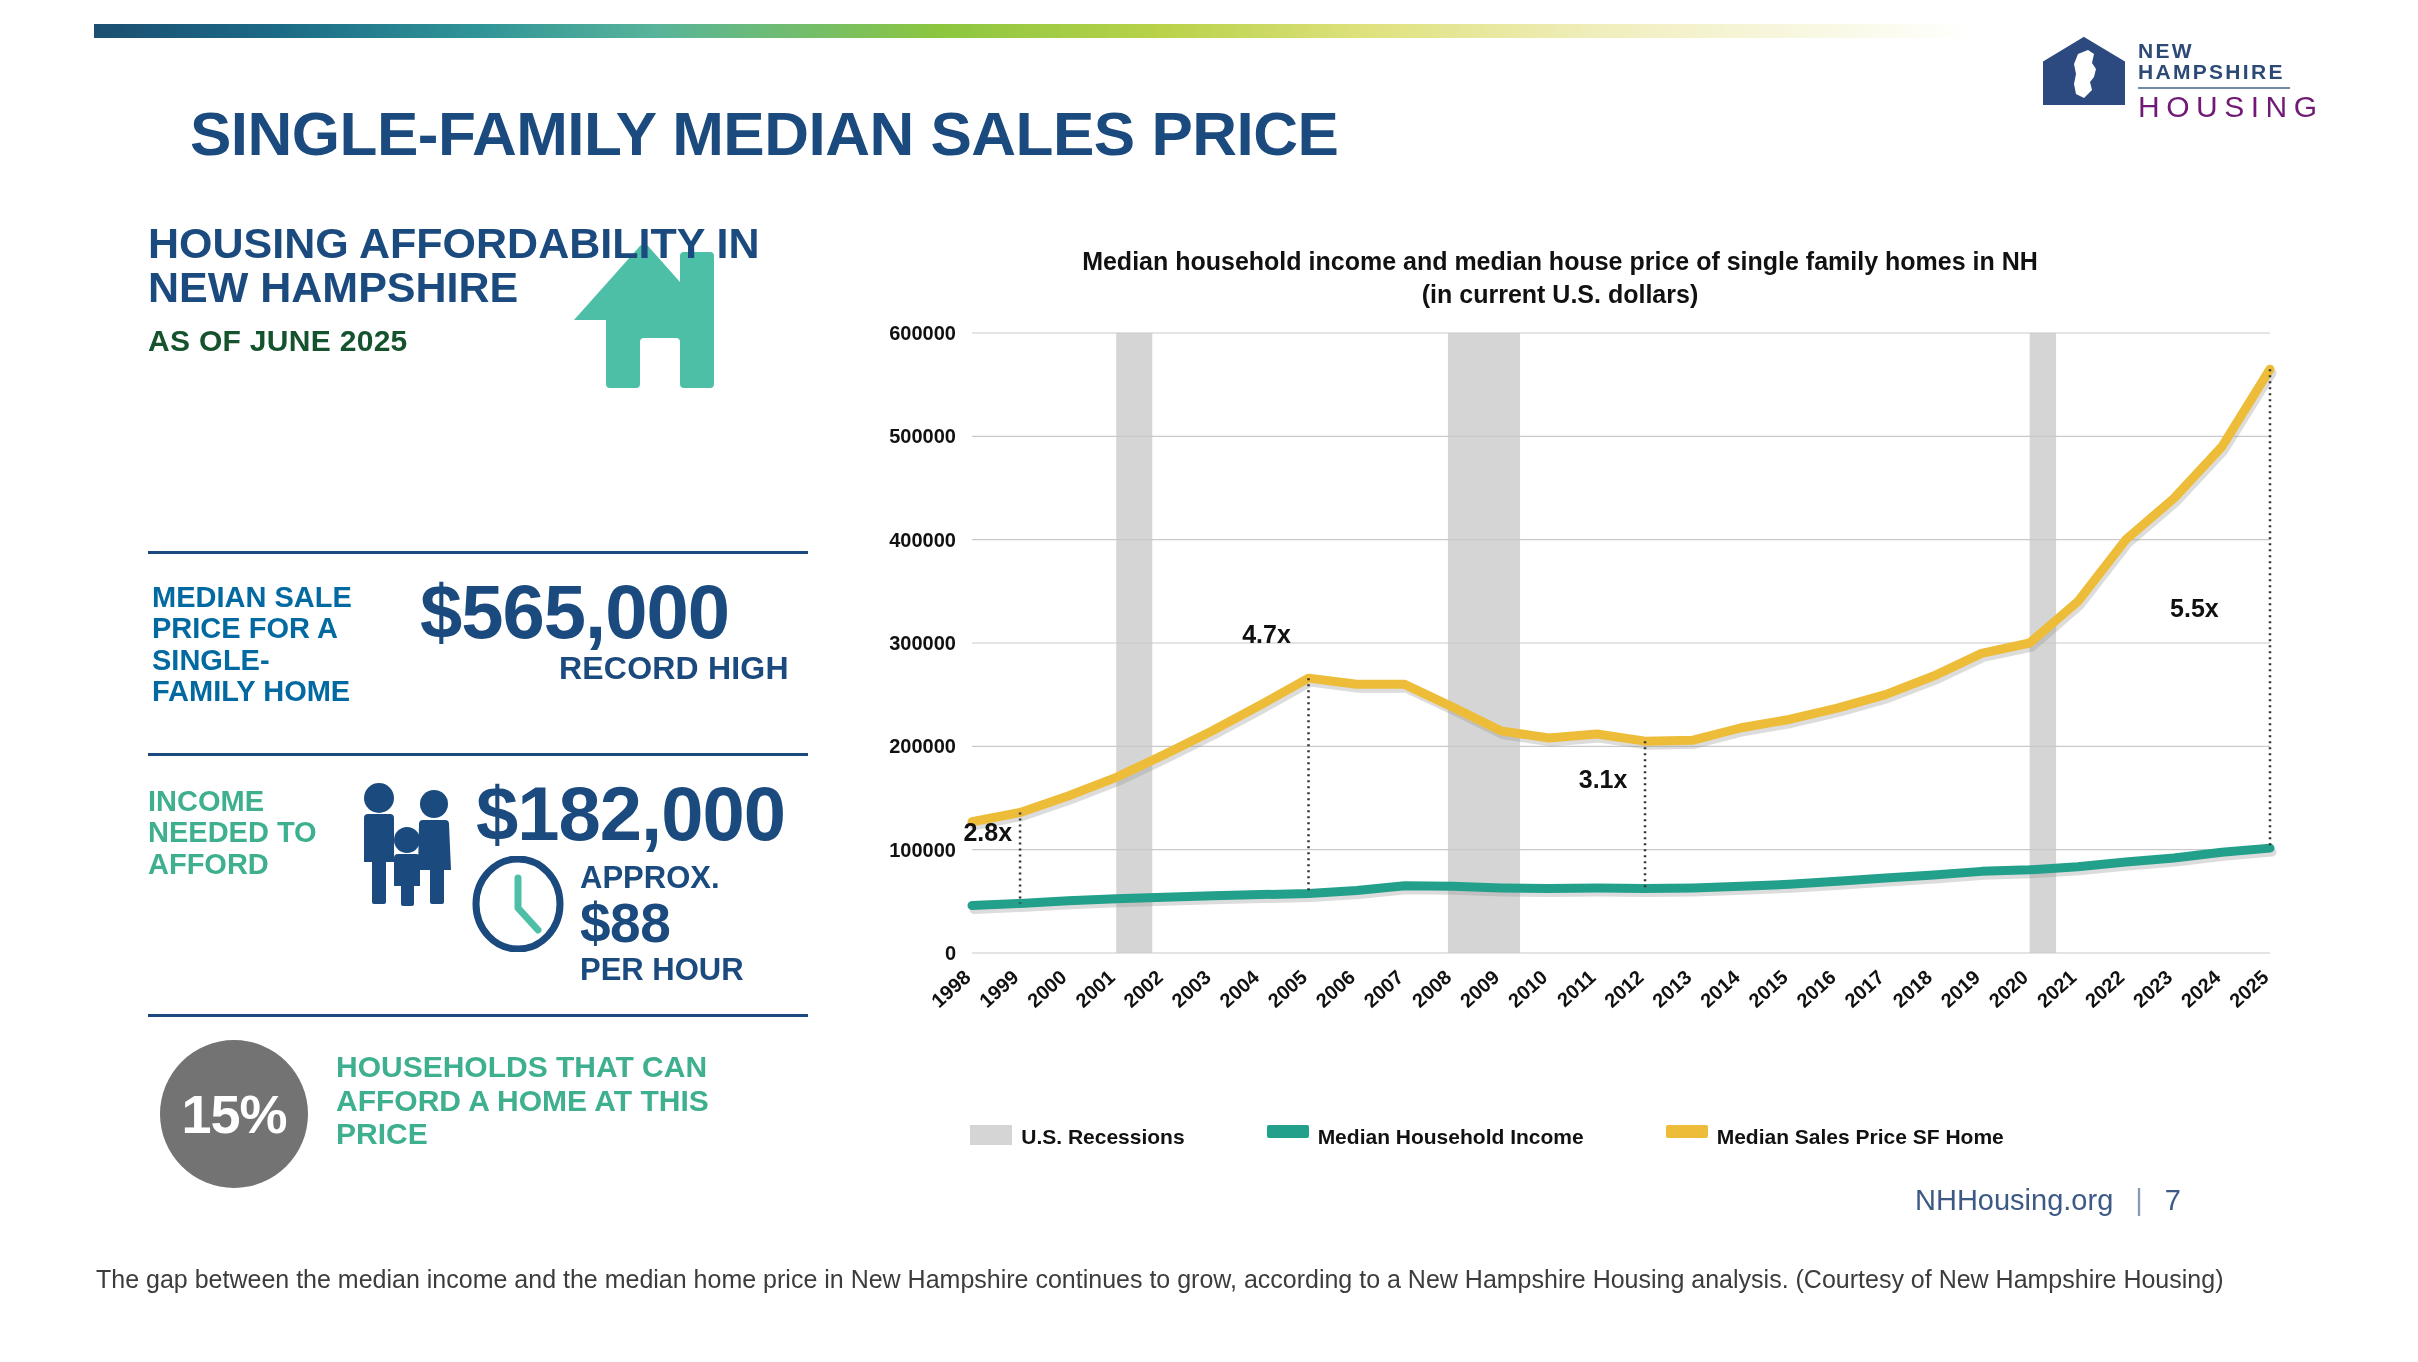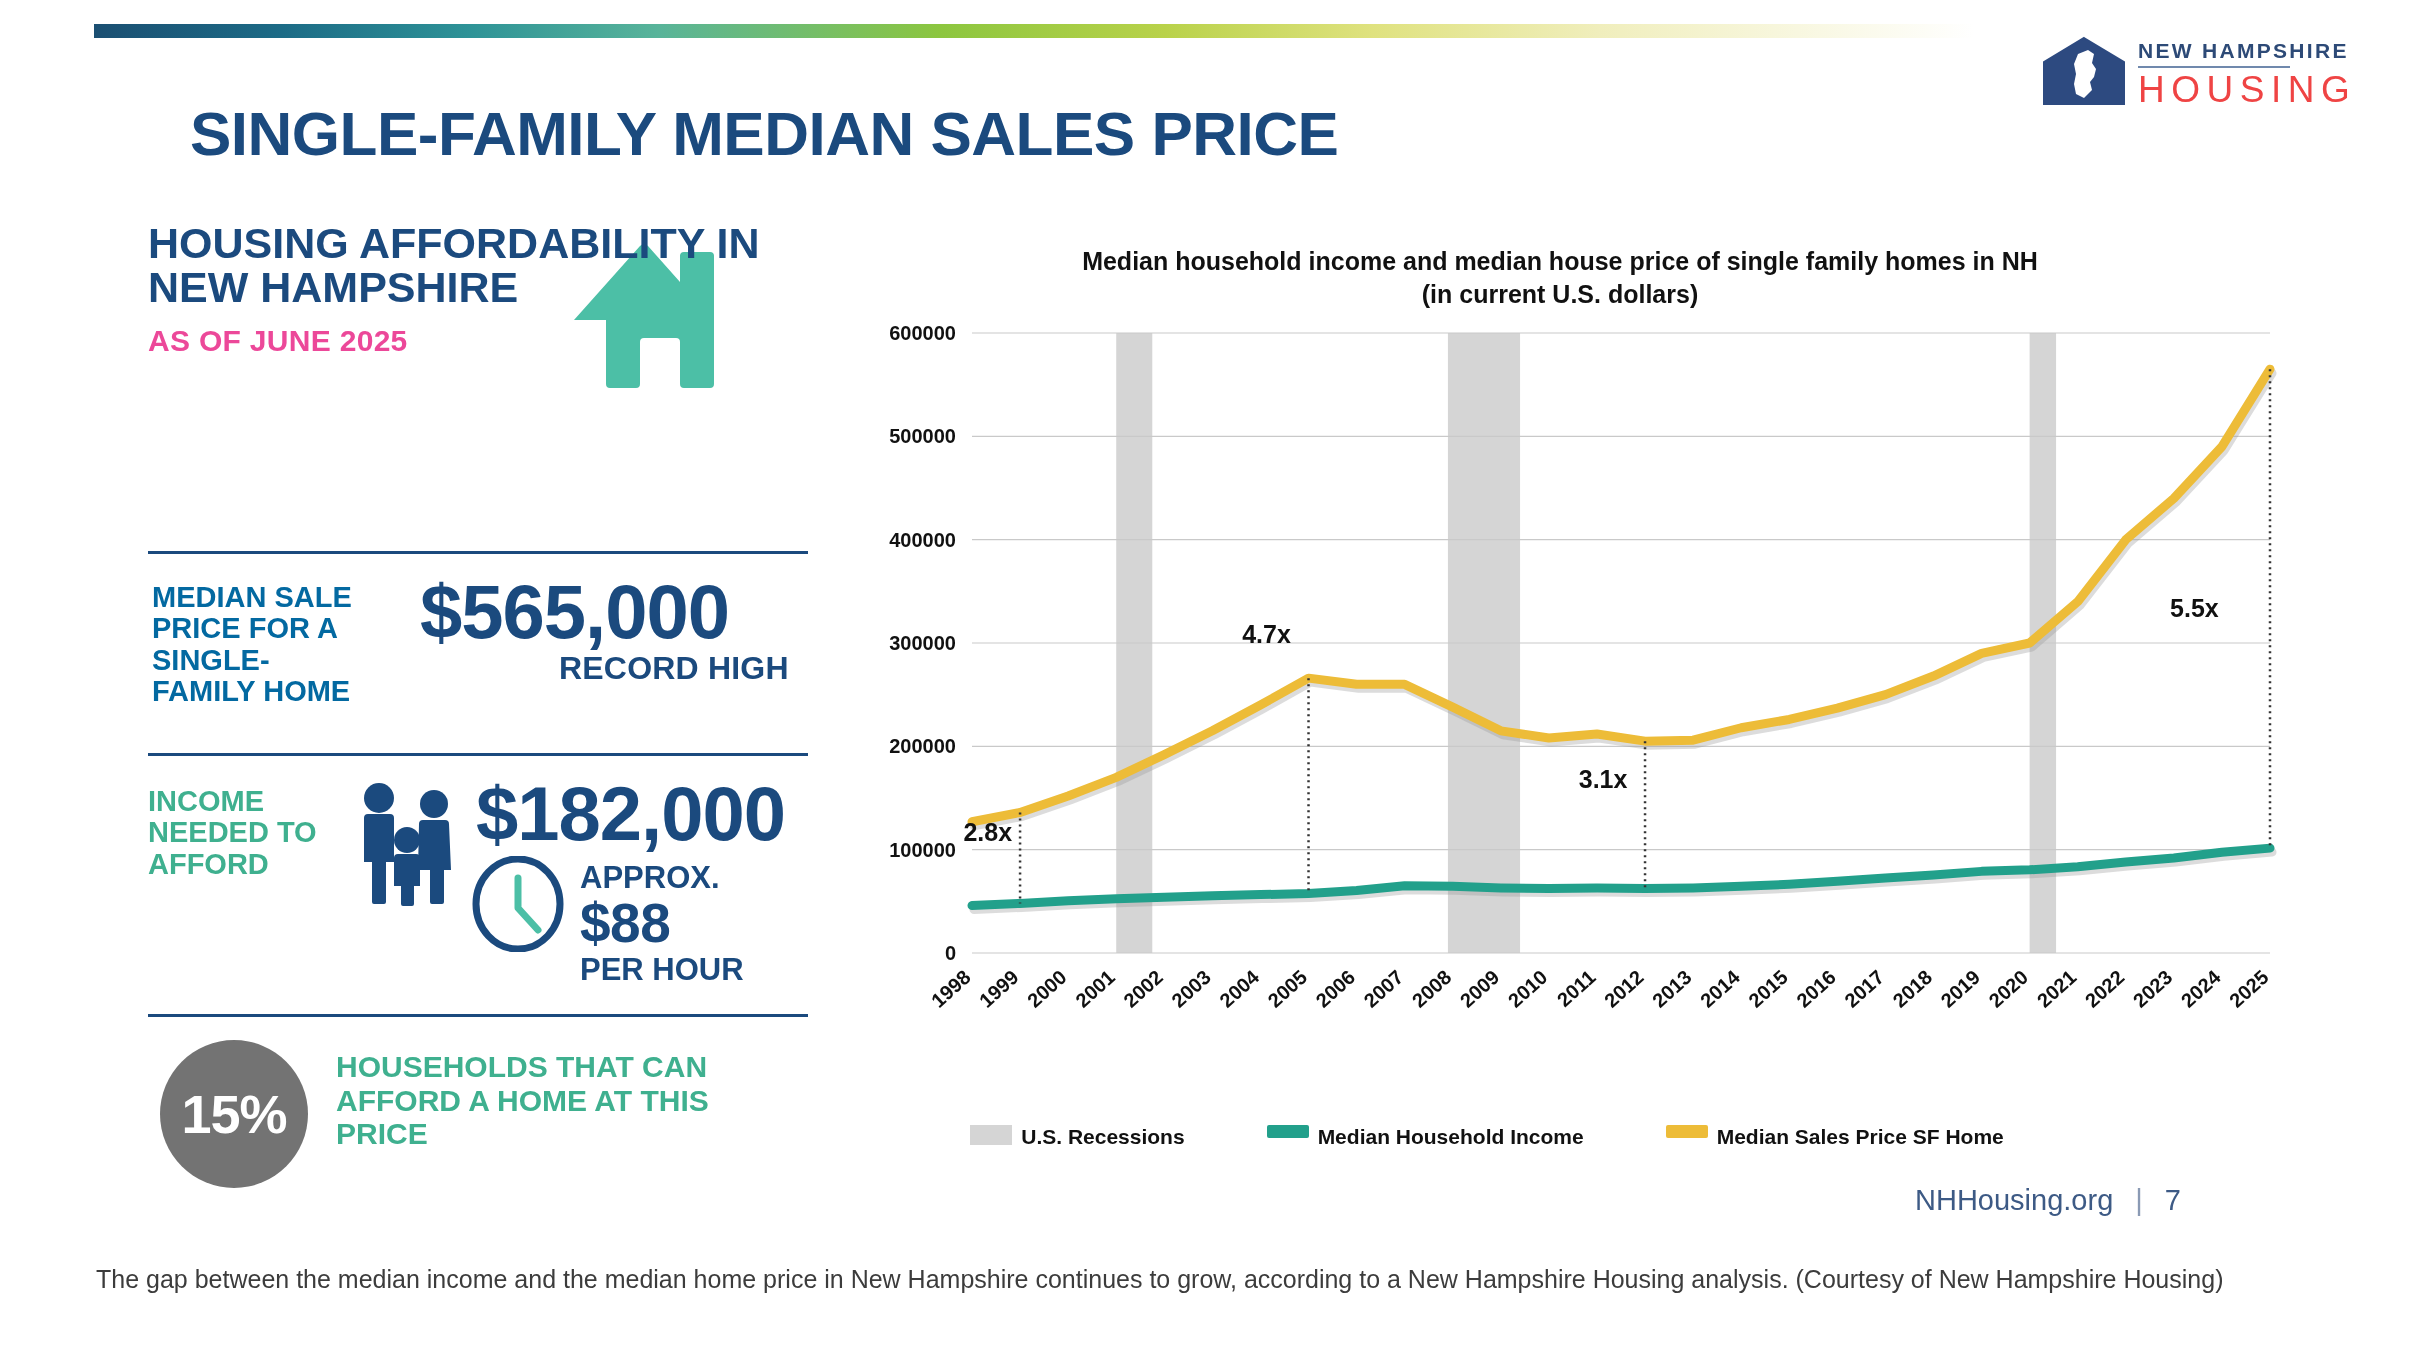--- a/index.html
+++ b/index.html
@@ -30,41 +30,41 @@
   #logo-mark {
     position: absolute; left: 0; top: 2px; width: 88px; height: 72px;
   }
   #logo-text { position: absolute; left: 98px; top: 6px; }
   #logo-line1 {
     font-size: 21px; font-weight: 700; letter-spacing: 2.3px;
     color: #2d4a77; line-height: 1;
   }
   #logo-rule { width: 152px; height: 2px; background: #7089ad; margin: 5px 0 3px 0; }
   #logo-line2 {
-    font-size: 37px; font-weight: 400; letter-spacing: 6.5px;
-    color: #ef4444; line-height: 1;
+    font-size: 30px; font-weight: 400; letter-spacing: 6.5px;
+    color: #701a75; line-height: 1;
   }
 
   
   #slide-title {
     position: absolute; left: 190px; top: 98px;
     font-size: 62px; font-weight: 700; letter-spacing: -0.5px;
     color: #1b4a7e; font-stretch: condensed;
   }
 
   
   #panel { position: absolute; left: 148px; top: 222px; width: 660px; }
 
   #panel-heading {
     font-size: 43px; font-weight: 700; line-height: 1.02;
     color: #1b4a7e; letter-spacing: 0px; position: relative; z-index: 3;
   }
   #panel-asof {
     margin-top: 14px; font-size: 30px; font-weight: 700;
-    color: #ec4899; letter-spacing: 0.3px; position: relative; z-index: 3;
+    color: #14532d; letter-spacing: 0.3px; position: relative; z-index: 3;
   }
   #house-icon {
     position: absolute; left: 420px; top: 16px; width: 200px; height: 160px; z-index: 1;
   }
 
   .divider { height: 3px; background: #1b4a7e; margin: 0; }
   #div1 { position: absolute; left: 148px; top: 551px; width: 660px; }
   #div2 { position: absolute; left: 148px; top: 753px; width: 660px; }
   #div3 { position: absolute; left: 148px; top: 1014px; width: 660px; }
 

